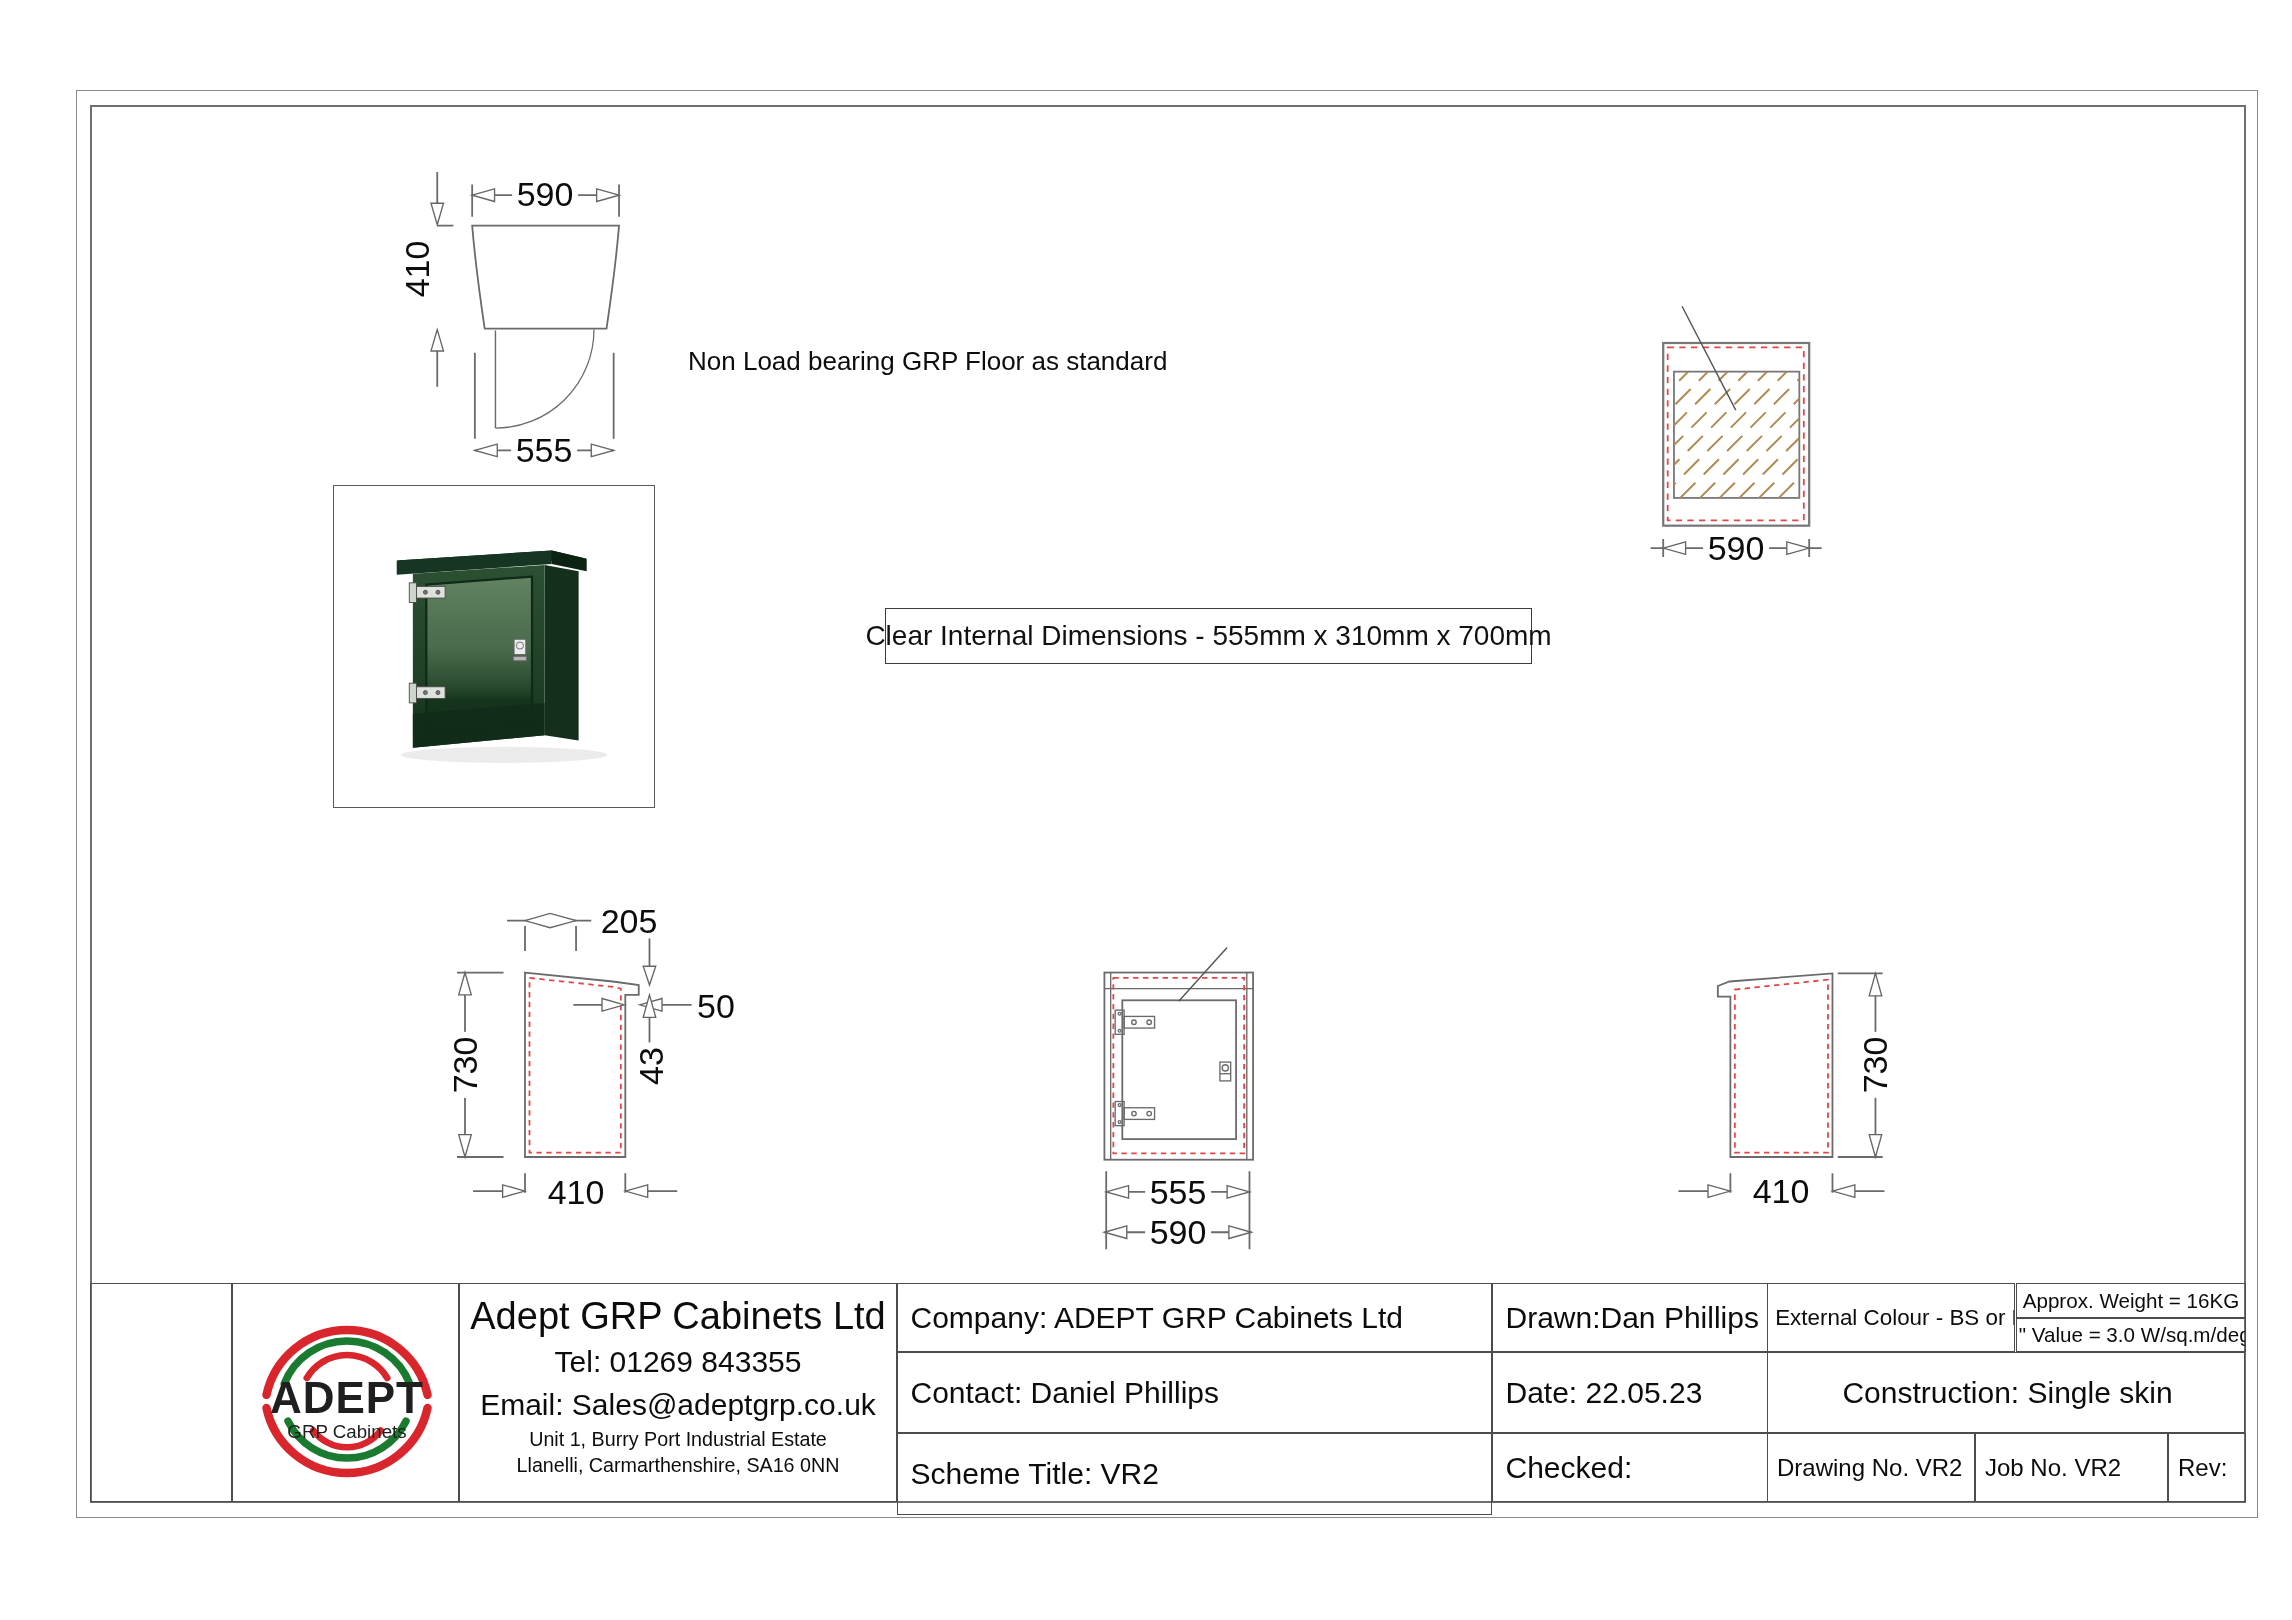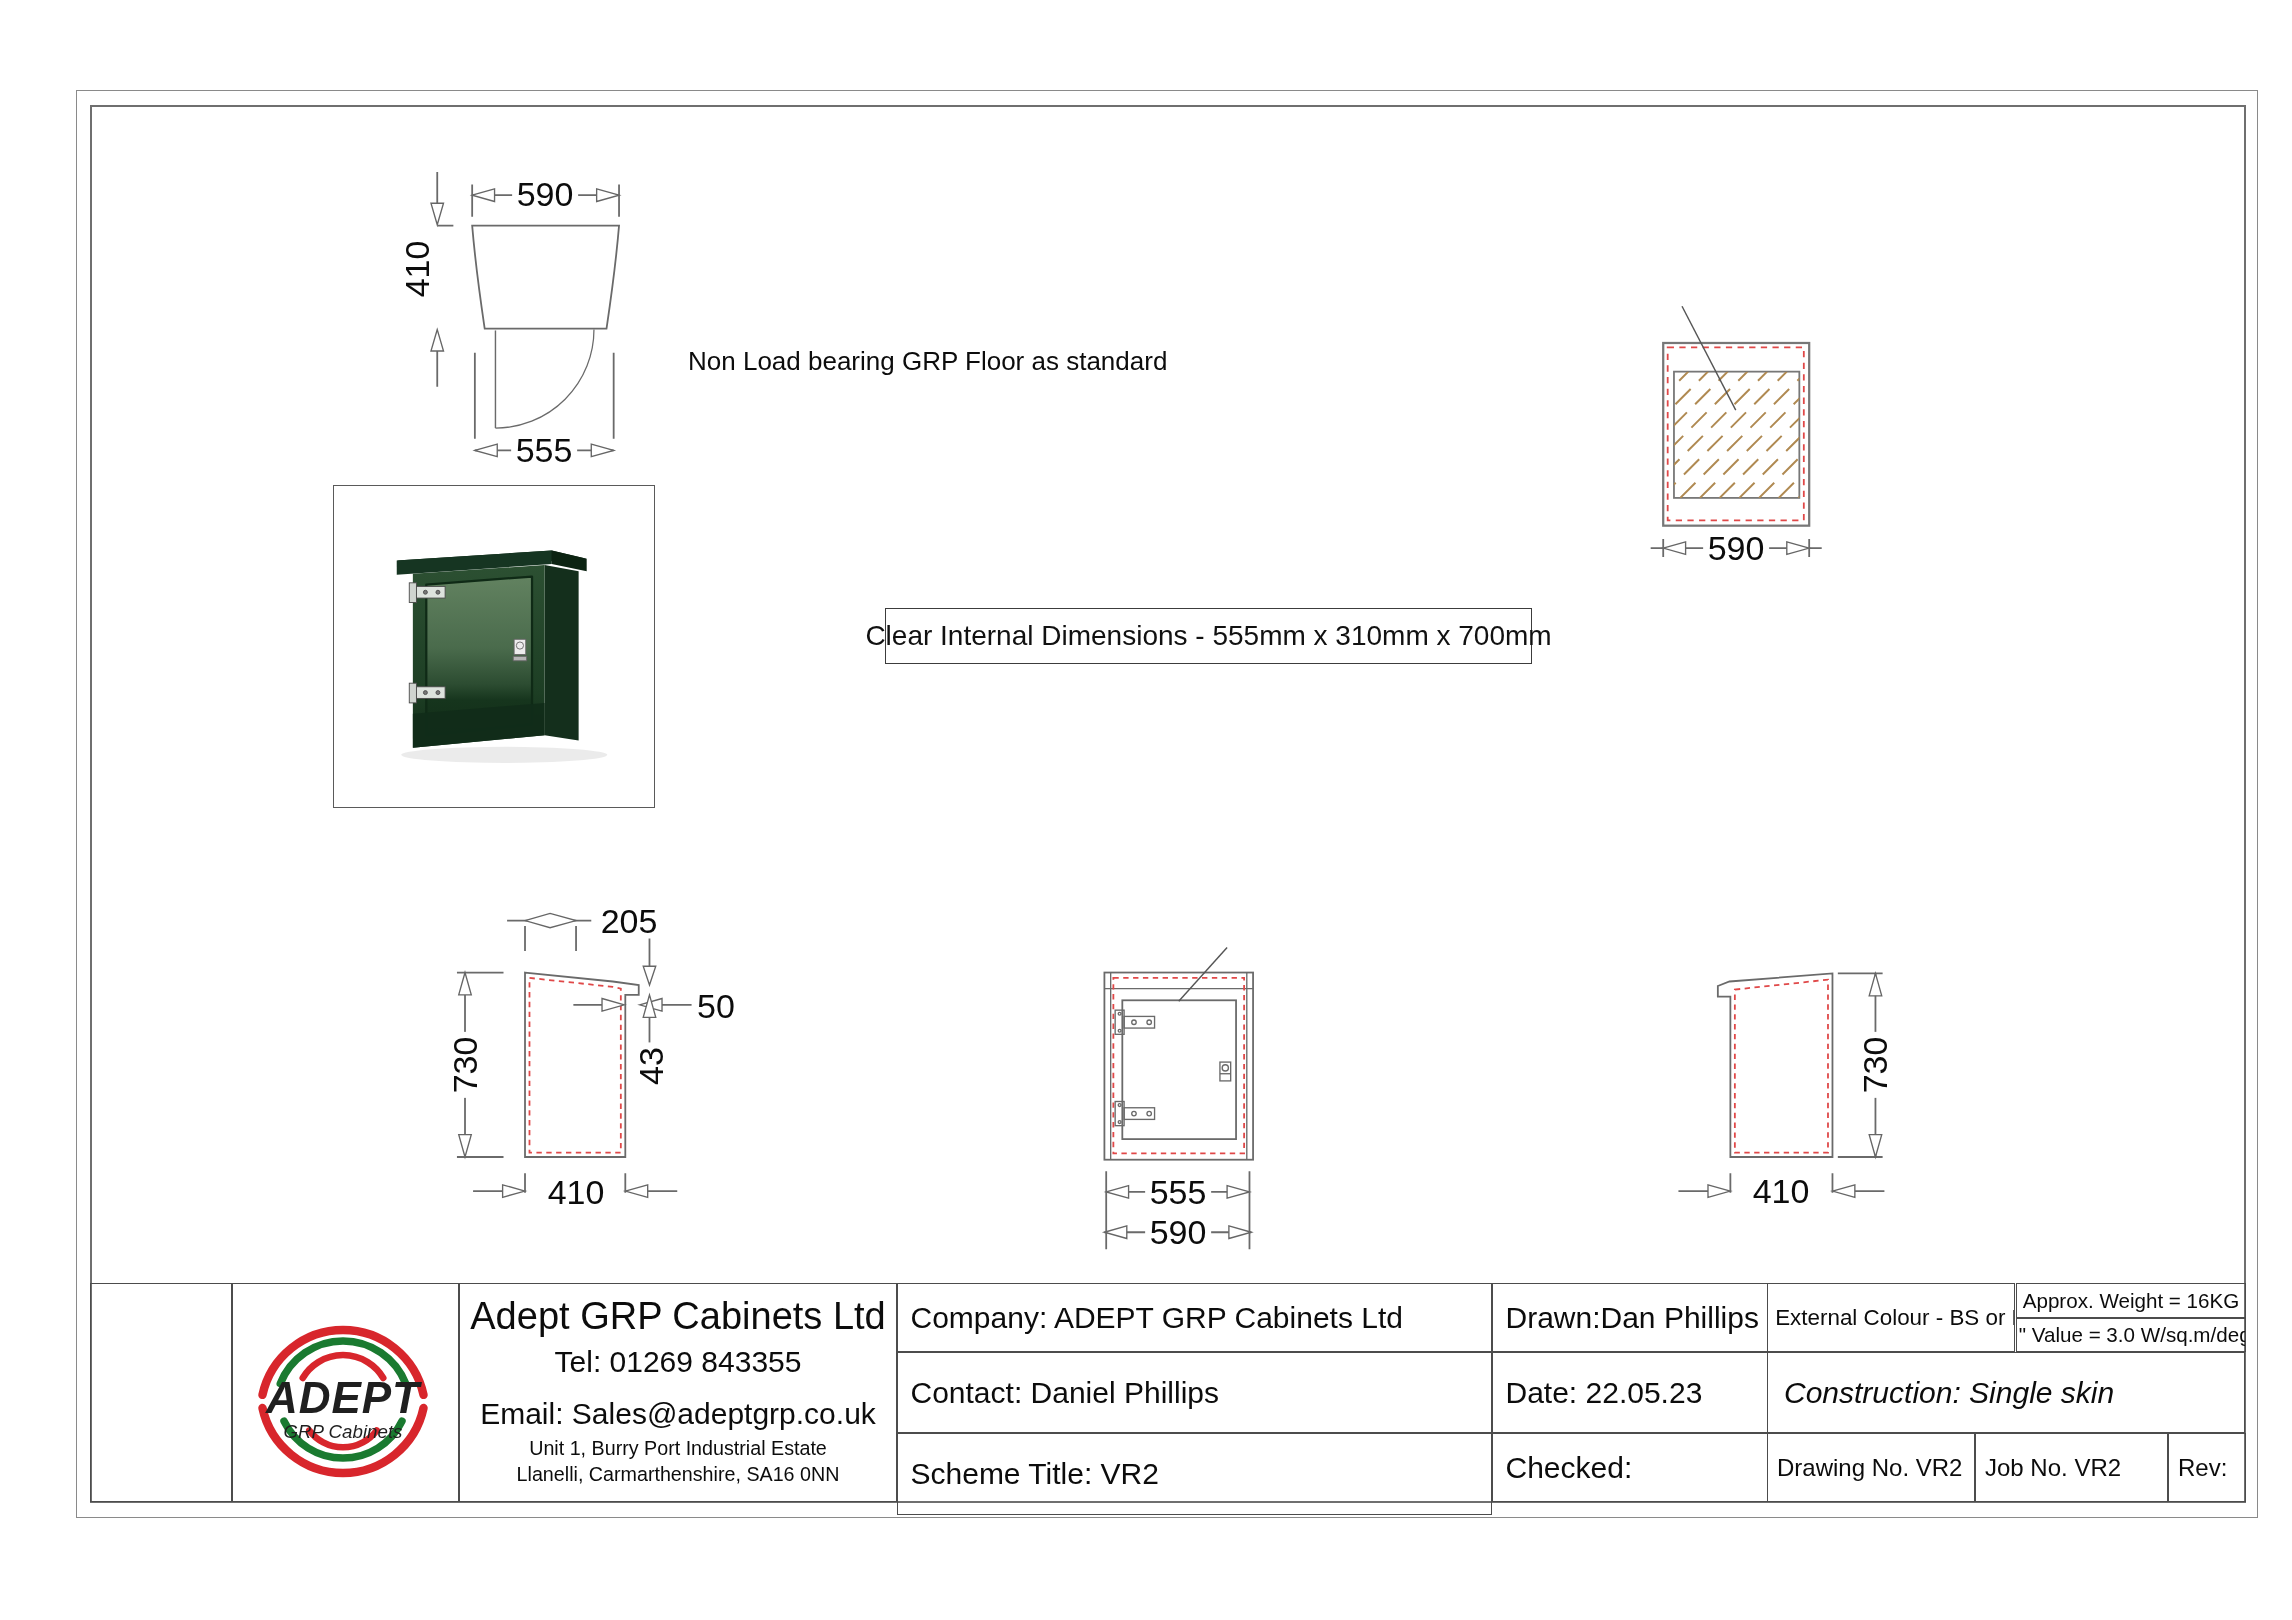--- a/index.html
+++ b/index.html
@@ -19,28 +19,28 @@
   .internal-box{position:absolute;left:885px;top:608px;width:647px;height:56px;
                 border:1.8px solid #3c3c3c;box-sizing:border-box;display:flex;
                 align-items:center;justify-content:center;font-size:28px;white-space:nowrap;}
   .cab-box{position:absolute;left:333px;top:485px;width:322px;height:323px;
            border:1.8px solid #5a5a5a;box-sizing:border-box;}
   
   .tb{position:absolute;left:90px;top:1283px;width:2156px;height:219px;}
   .tb-cell{position:absolute;border:1.8px solid #4c4c4c;box-sizing:border-box;
            display:flex;align-items:center;font-size:30px;color:#0c0c0c;
            padding-left:12.5px;white-space:nowrap;overflow:hidden;}
-  .tb-cell.center{padding-left:16px;font-style:italic;}
+  .tb-cell.center{justify-content:center;padding-left:3px;}
   .tb-cell.small{font-size:22.4px;padding-left:7.2px;}
   .tb-cell.tiny{font-size:20.6px;justify-content:center;padding-left:0;}
   .tb-cell.mid{font-size:24px;padding-left:9px;}
   .company-info{flex-direction:column;justify-content:flex-start;padding:9px 0 0 0;}
   .ci-name{font-size:38px;margin-top:1.8px;}
   .ci-tel{font-size:30px;margin-top:7.2px;}
-  .ci-email{font-size:30px;margin-top:18px;}
+  .ci-email{font-size:30px;margin-top:9px;}
   .ci-addr{font-size:19.7px;margin-top:6.3px;}
   .ci-addr2{font-size:19.7px;margin-top:2.7px;}
 </style>
 </head>
 <body>
 
 <div class="sheet">
 
   <div class="border-outer"></div>
   <div class="border-inner"></div>

